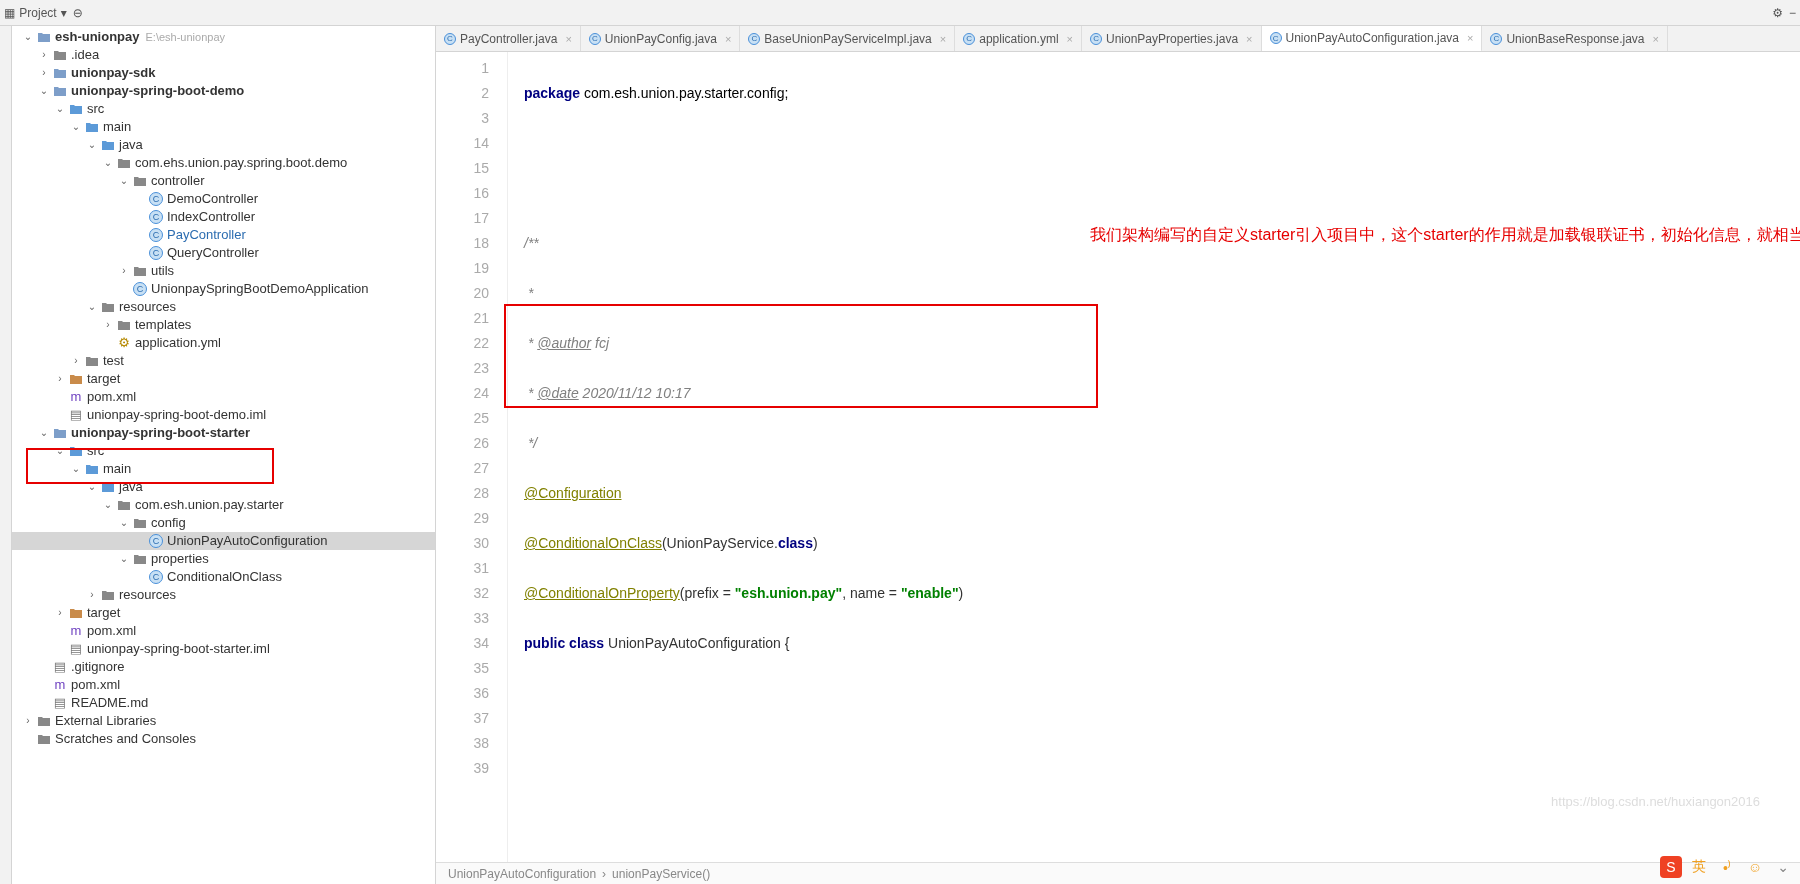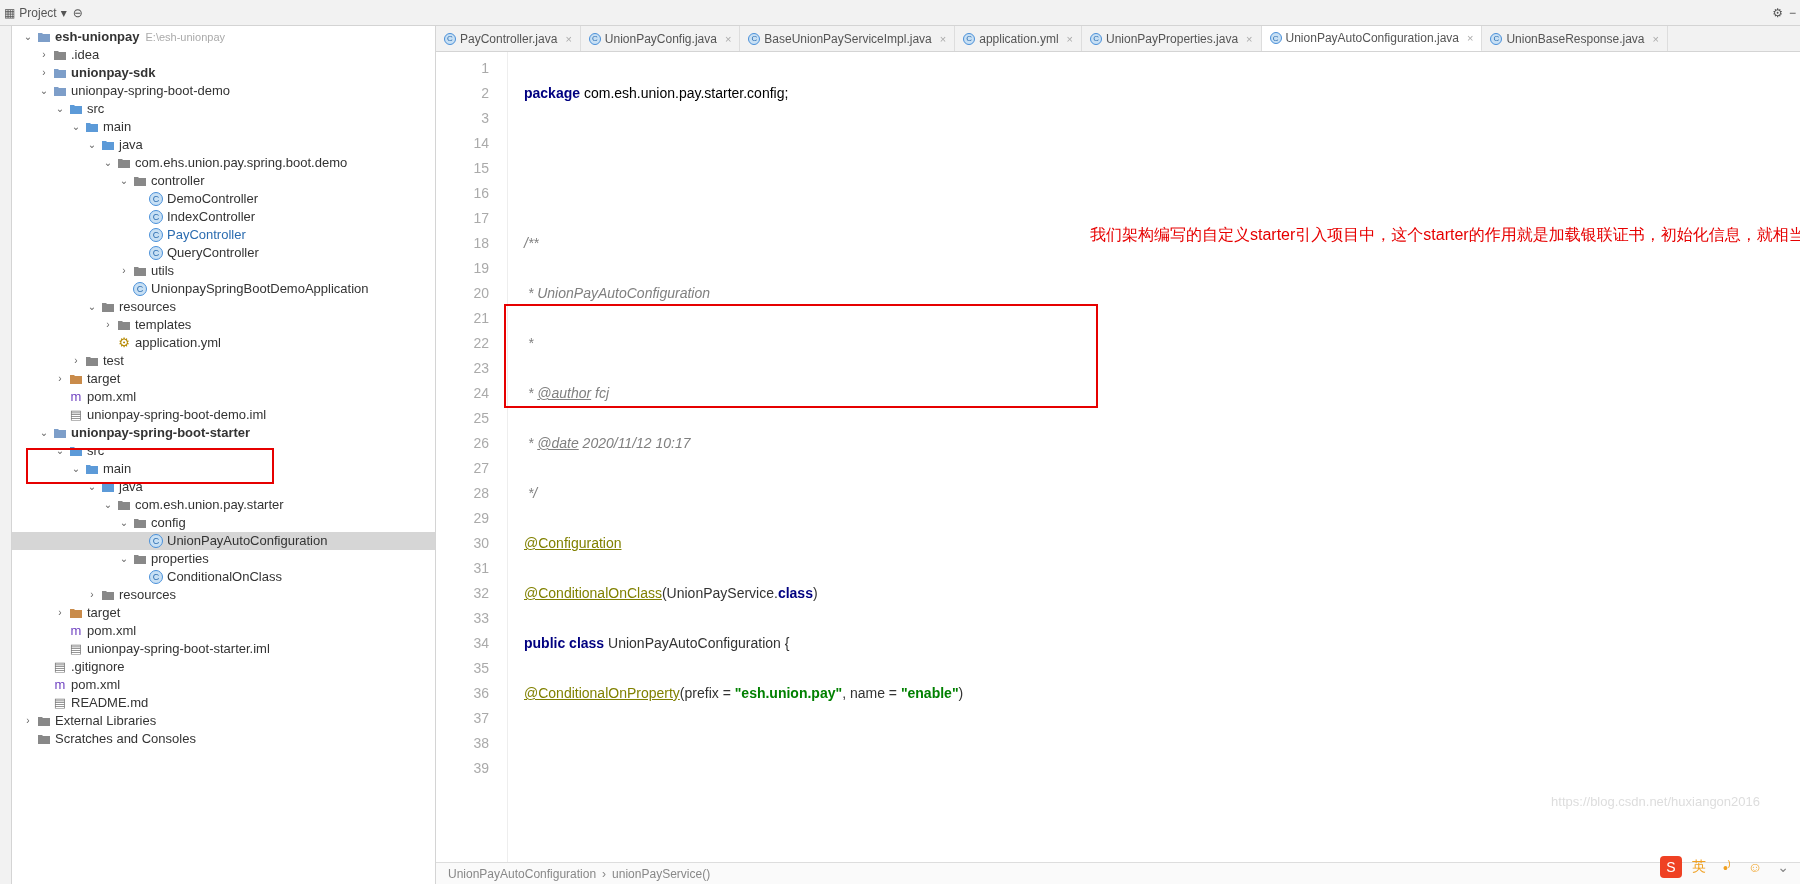--- a/index.html
+++ b/index.html
@@ -101,21 +101,21 @@
             </span>
             <span class="tree-label" style="font-weight: bold;">unionpay-sdk</span>
           </div>
           <div class="tree-row" style="padding-left: 24px;">
             <span class="tw">⌄</span>
             <span class="ic folder-open">
               <svg width="14" height="12" viewBox="0 0 14 12">
                 <path fill="currentColor" d="M1 2h4l1 1h7v8H1z"></path>
               </svg>
             </span>
-            <span class="tree-label" style="font-weight: normal;">unionpay-spring-boot-demo</span>
+            <span class="tree-label" style="font-weight: bold;">unionpay-spring-boot-demo</span>
           </div>
           <div class="tree-row" style="padding-left: 40px;">
             <span class="tw">⌄</span>
             <span class="ic folder-src">
               <svg width="14" height="12" viewBox="0 0 14 12">
                 <path fill="currentColor" d="M1 2h4l1 1h7v8H1z"></path>
               </svg>
             </span>
             <span class="tree-label">src</span>
           </div>
@@ -461,29 +461,28 @@
             <div>36</div>
             <div>37</div>
             <div>38</div>
             <div>39</div>
           </div>
         <div class="code-body">
 <div><span class="kw">package</span><span class="pkg"> com.esh.union.pay.starter.config;</span></div>
 <div>&nbsp;</div>
 <div>&nbsp;</div>
 <div><span class="com">/**</span></div>
-<div><span class="com"> * UnionPayAutoConfiguration</span></div>
 <div><span class="com"> *</span></div>
 <div><span class="com"> * </span><span class="doc-tag">@author</span><span class="com"> fcj</span></div>
 <div><span class="com"> * </span><span class="doc-tag">@date</span><span class="com"> 2020/11/12 10:17</span></div>
 <div><span class="com"> */</span></div>
 <div><span class="anno">@Configuration</span></div>
 <div><span class="anno">@ConditionalOnClass</span><span>(UnionPayService.</span><span class="kw">class</span><span>)</span></div>
+<div><span class="anno">@ConditionalOnProperty</span><span>(prefix = </span><span class="str">"esh.union.pay"</span><span>, name = </span><span class="str">"enable"</span><span>)</span></div>
 <div><span class="kw">public class </span><span>UnionPayAutoConfiguration {</span></div>
-<div><span class="anno">@ConditionalOnProperty</span><span>(prefix = </span><span class="str">"esh.union.pay"</span><span>, name = </span><span class="str">"enable"</span><span>)</span></div>
 <div>&nbsp;</div>
 
 
 
 
 
 
 
 
 

